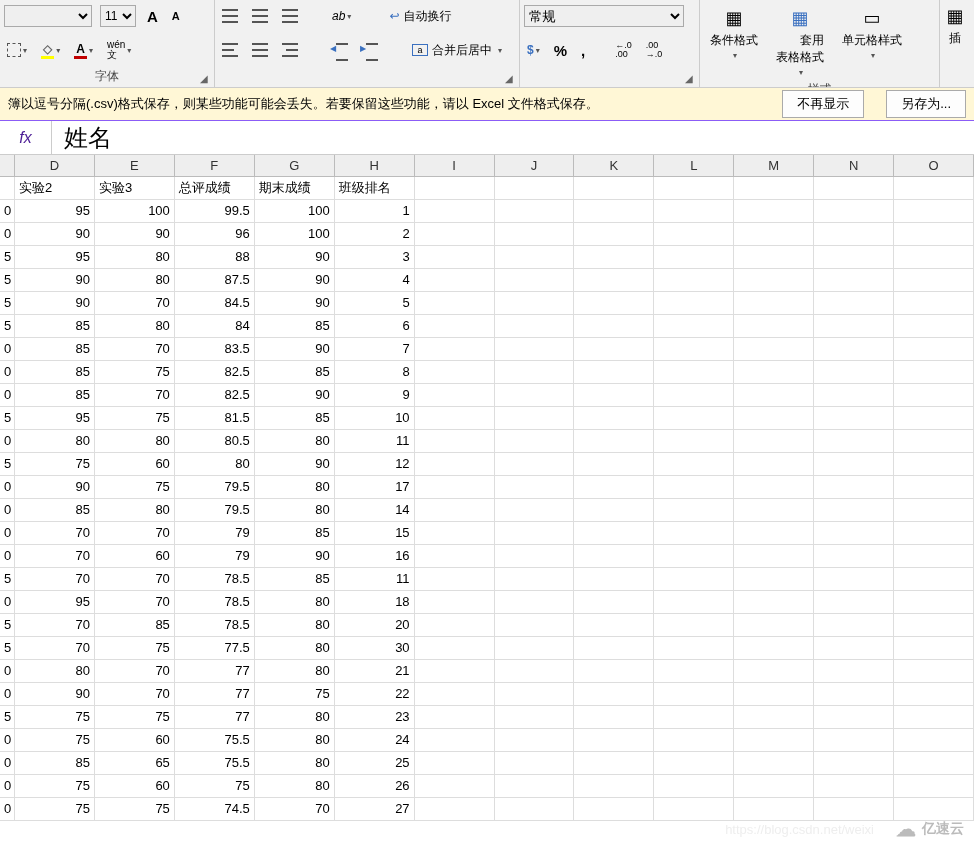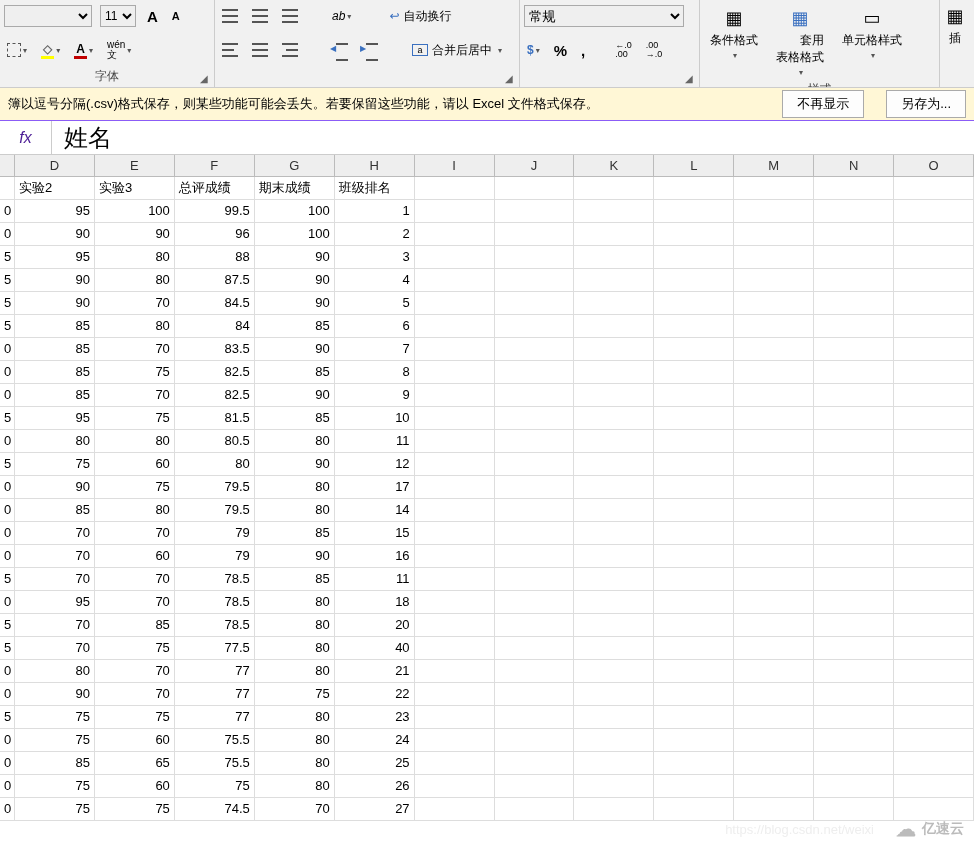--- a/index.html
+++ b/index.html
@@ -527,21 +527,21 @@
         <div class="cell num wM"></div>
         <div class="cell num wN"></div>
         <div class="cell num wO"></div>
       </div>
       <div class="row">
         <div class="cell num w-stub">5</div>
         <div class="cell num wD">70</div>
         <div class="cell num wE">75</div>
         <div class="cell num wF">77.5</div>
         <div class="cell num wG">80</div>
-        <div class="cell num wH">40</div>
+        <div class="cell num wH">30</div>
         <div class="cell num wI"></div>
         <div class="cell num wJ"></div>
         <div class="cell num wK"></div>
         <div class="cell num wL"></div>
         <div class="cell num wM"></div>
         <div class="cell num wN"></div>
         <div class="cell num wO"></div>
       </div>
       <div class="row">
         <div class="cell num w-stub">0</div>

